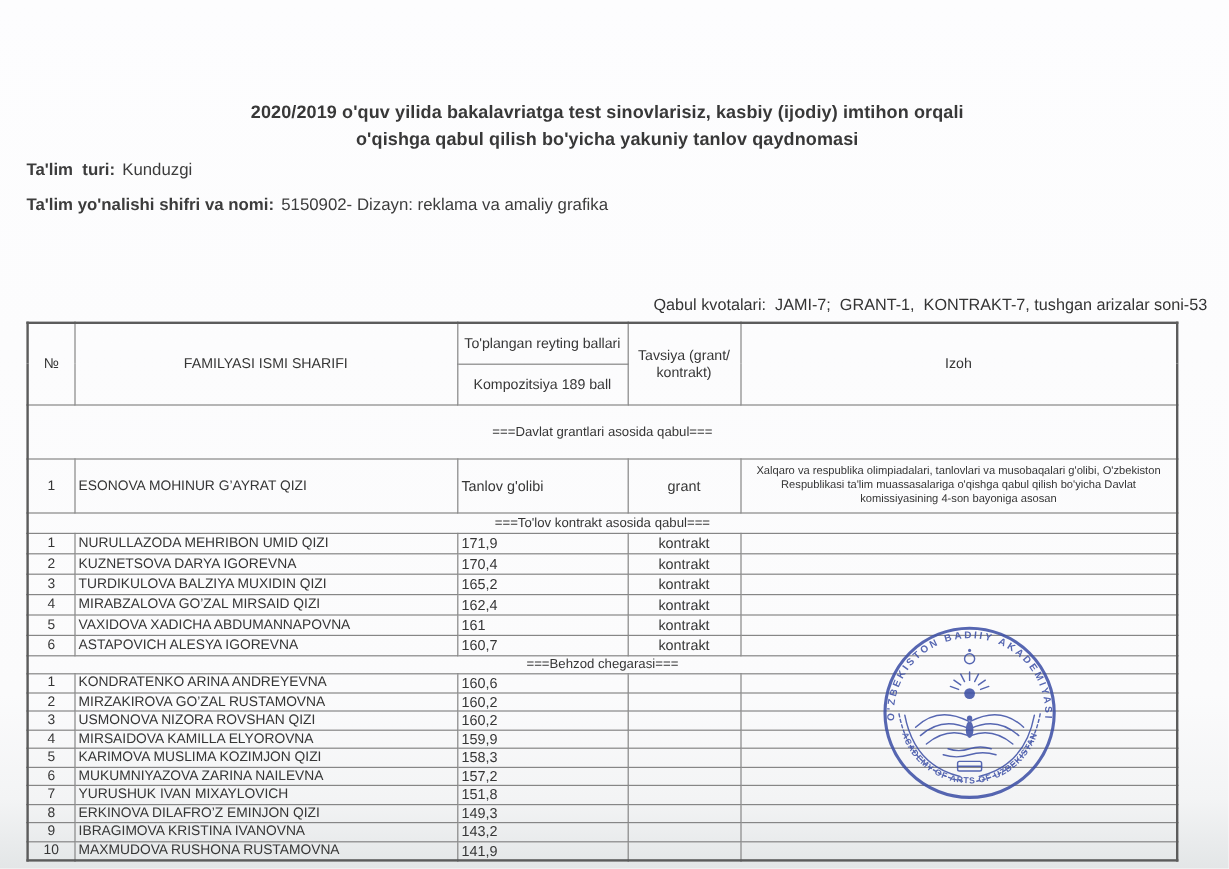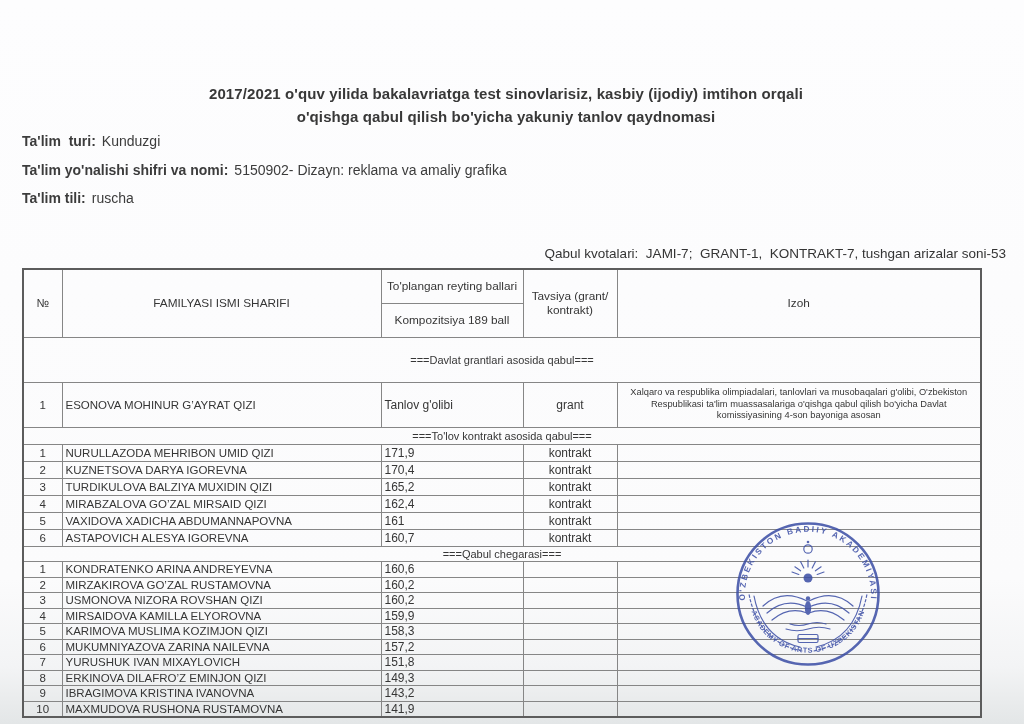--- a/index.html
+++ b/index.html
@@ -48,28 +48,27 @@
   }
   .stamp svg{color:var(--ink);}
   .stamp text{fill:var(--ink);font-family:"Liberation Sans",sans-serif;font-weight:bold;}
 </style>
 </head>
 <body>
 
 <div class="page">
 
   <div class="title-block">
-    <div>2017/2021 o'quv yilida bakalavriatga test sinovlarisiz, kasbiy (ijodiy) imtihon orqali</div>
+    <div>2020/2019 o'quv yilida bakalavriatga test sinovlarisiz, kasbiy (ijodiy) imtihon orqali</div>
     <div>o'qishga qabul qilish bo'yicha yakuniy tanlov qaydnomasi</div>
   </div>
 
   <div class="meta-block">
     <div class="meta-row"><span class="meta-label">Ta'lim  turi:</span><span class="meta-value">Kunduzgi</span></div>
     <div class="meta-row"><span class="meta-label">Ta'lim yo'nalishi shifri va nomi:</span><span class="meta-value">5150902- Dizayn: reklama va amaliy grafika</span></div>
-    <div class="meta-row"><span class="meta-label">Ta'lim tili:</span><span class="meta-value">ruscha</span></div>
   </div>
 
   <div class="quota-line">Qabul kvotalari:  JAMI-7;  GRANT-1,  KONTRAKT-7, tushgan arizalar soni-53</div>
 
   <table class="results">
     <colgroup>
         <col style="width:39px">
         <col style="width:319px">
         <col style="width:142px">
         <col style="width:94px">
@@ -141,21 +140,21 @@
       <tr>
           <td class="c-num">6</td>
           <td class="c-name">ASTAPOVICH ALESYA IGOREVNA</td>
           <td class="c-score">160,7</td>
           <td class="c-tav">kontrakt</td>
           <td class="c-izoh"></td>
         </tr>
     </tbody>
     <tbody class="c-rows">
       <tr class="r-sec">
-          <td colspan="5">===Qabul chegarasi===</td>
+          <td colspan="5">===Behzod chegarasi===</td>
         </tr>
       <tr>
           <td class="c-num">1</td>
           <td class="c-name">KONDRATENKO ARINA ANDREYEVNA</td>
           <td class="c-score">160,6</td>
           <td class="c-tav"></td>
           <td class="c-izoh"></td>
         </tr>
       <tr>
           <td class="c-num">2</td>

